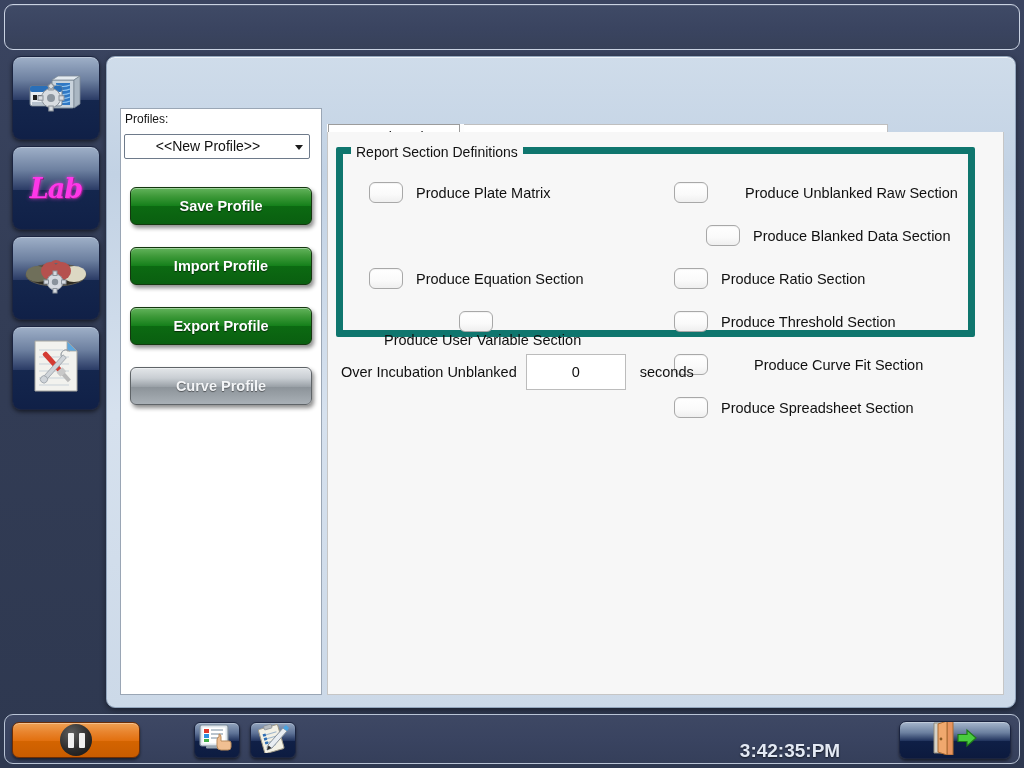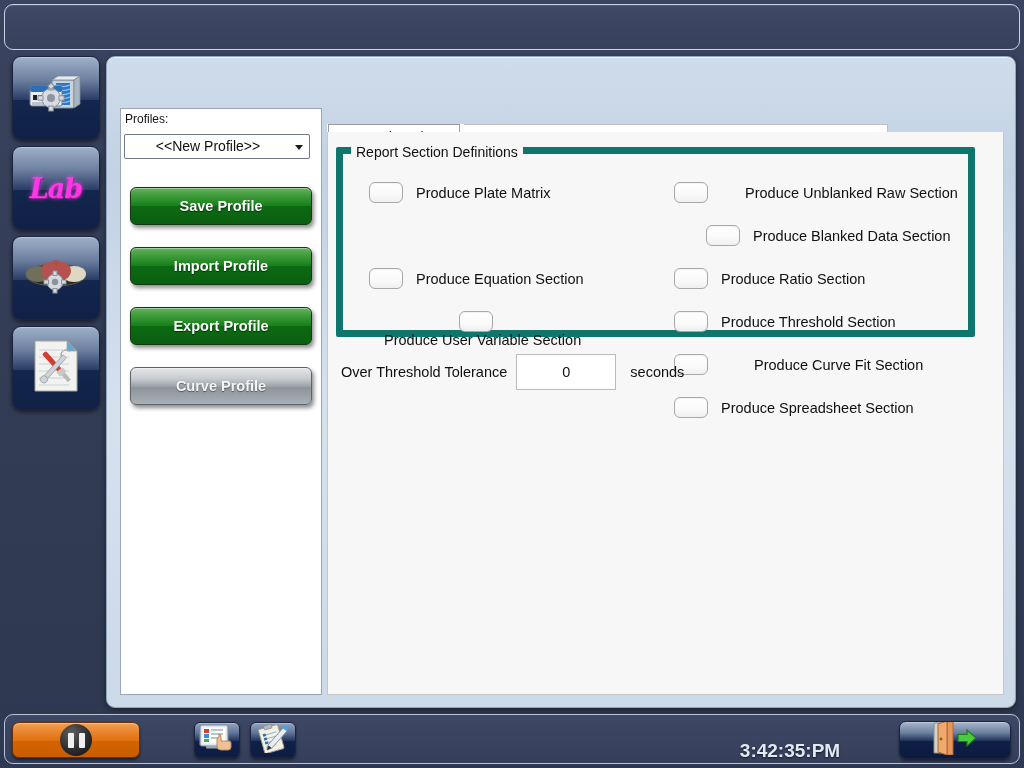--- a/index.html
+++ b/index.html
@@ -475,21 +475,21 @@
             <span class="cb-box"></span>
             <span class="cb-label">Produce Curve Fit Section</span>
           </div>
           <div class="cb-row" style="left:331px; top:243px;">
             <span class="cb-box"></span>
             <span class="cb-label">Produce Spreadsheet Section</span>
           </div>
         </div>
 
         <div class="tol-row">
-          <span class="tol-label">Over Threshold Tolerance</span>
+          <span class="tol-label">Over Incubation Unblanked</span>
           <div class="tol-input">0</div>
           <span class="tol-unit">seconds</span>
         </div>
 
       </div>
     </div>
   </div>
 
   <div class="statusbar">
 

